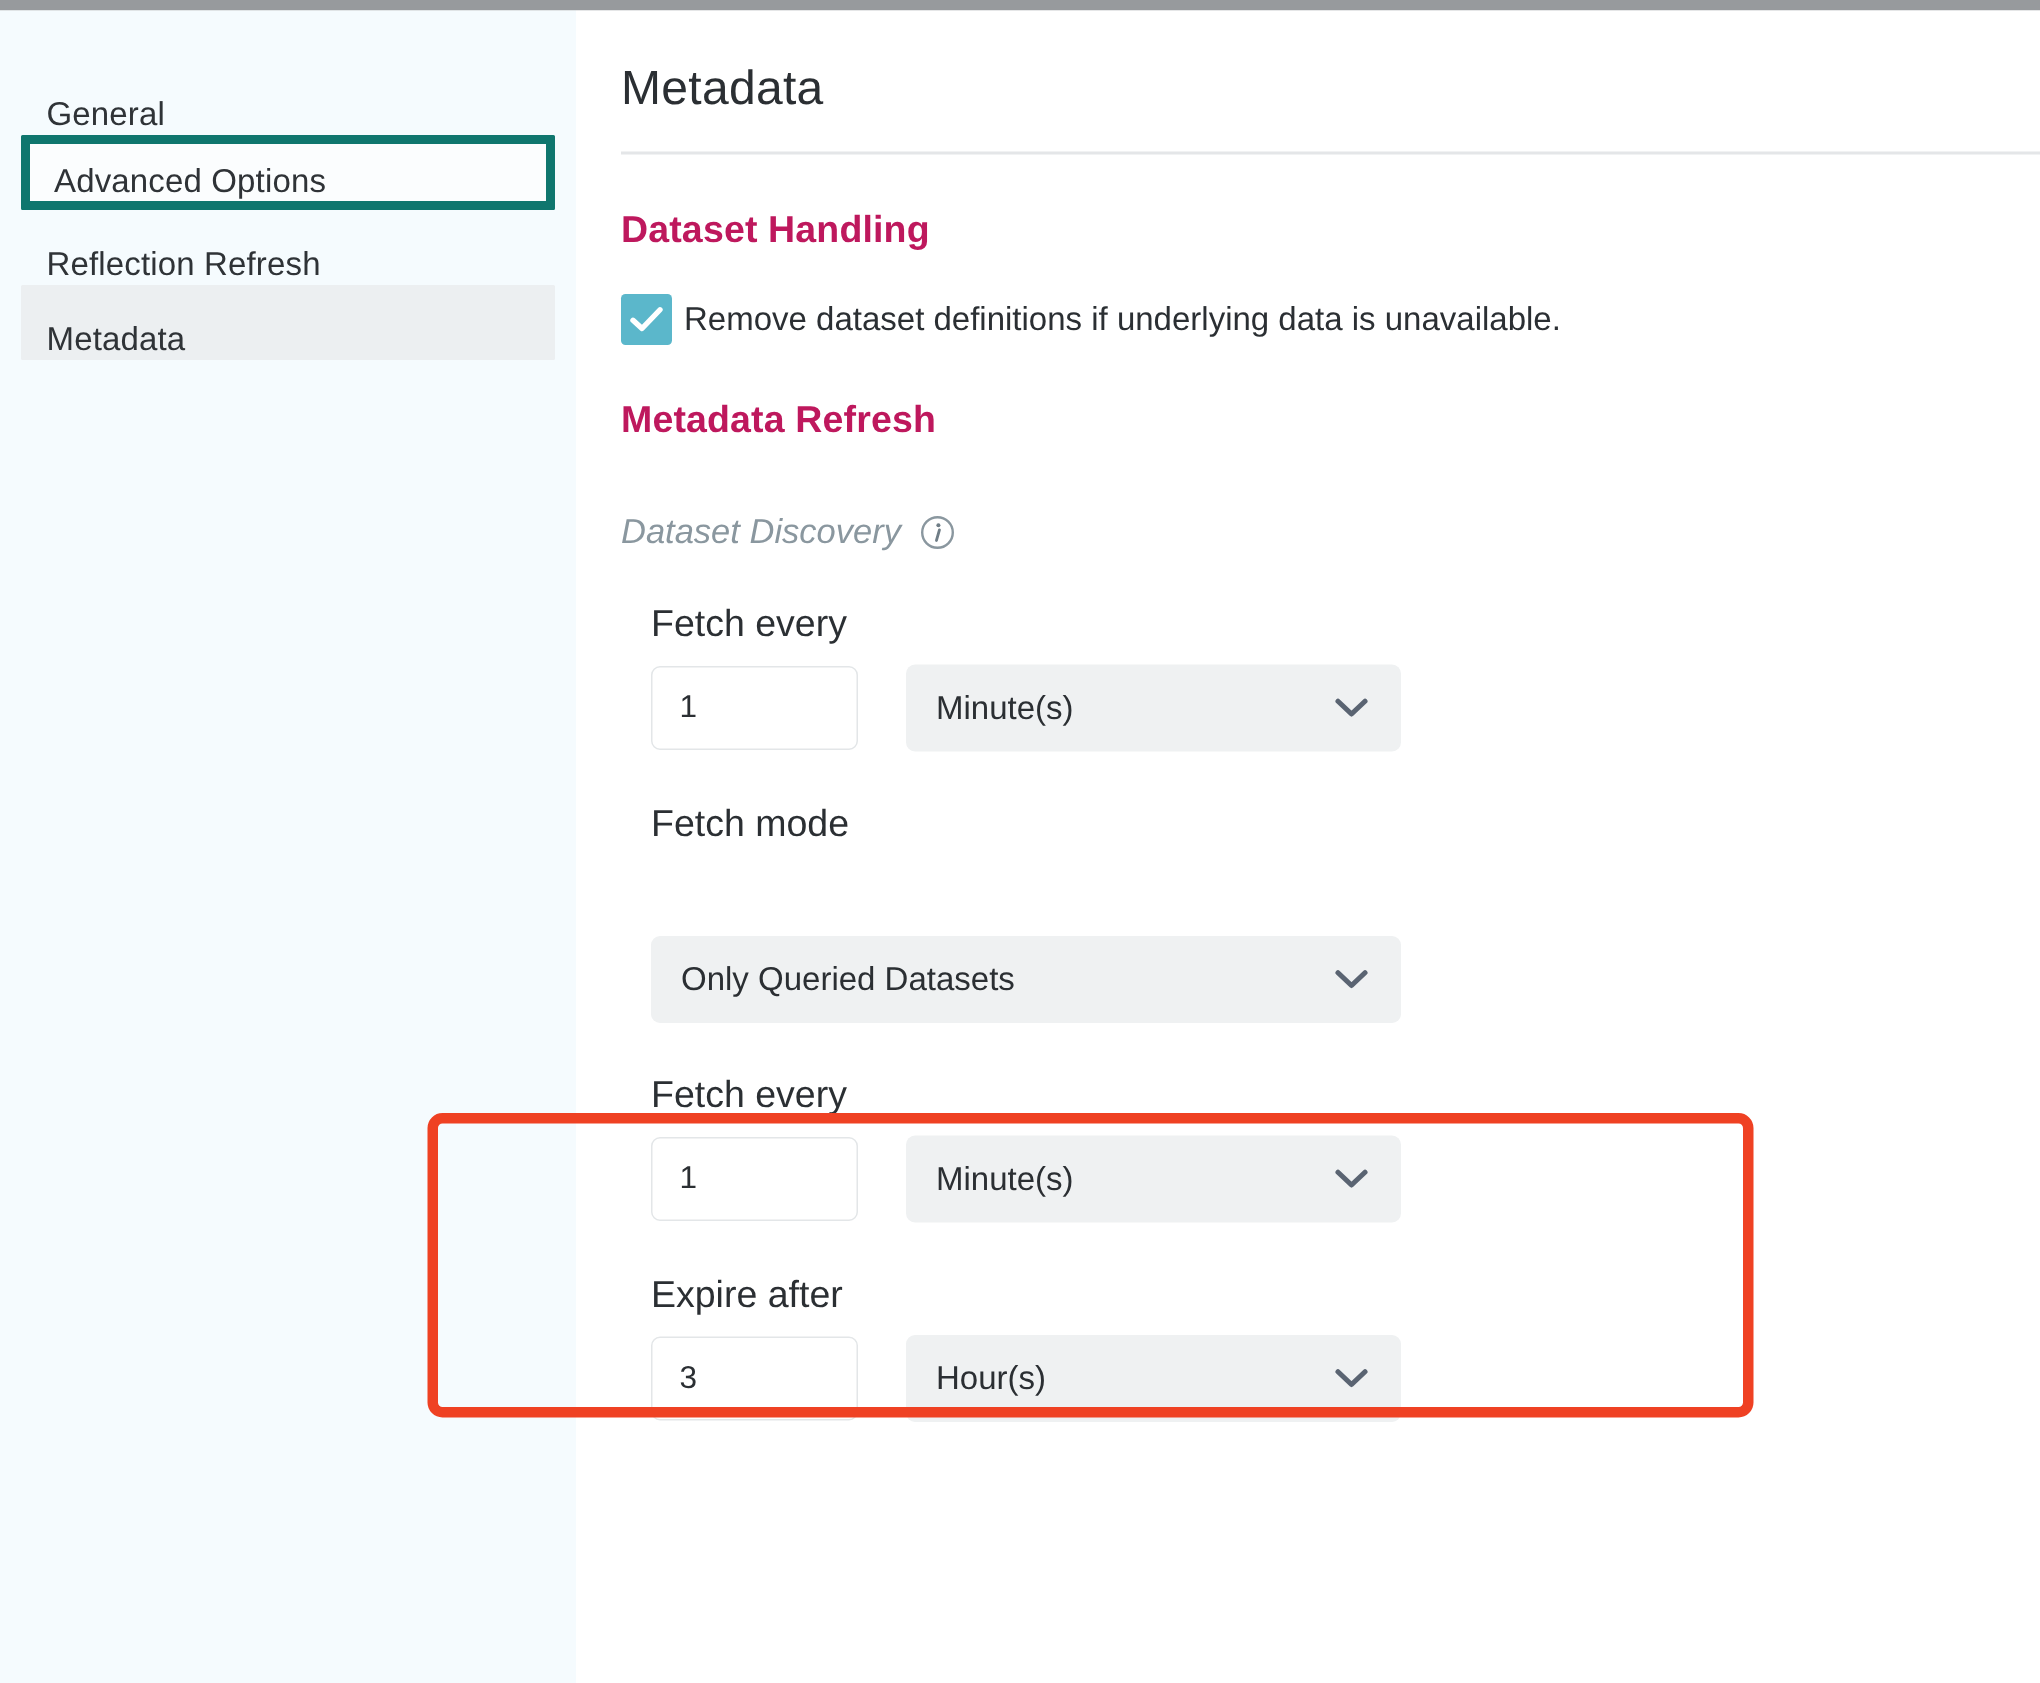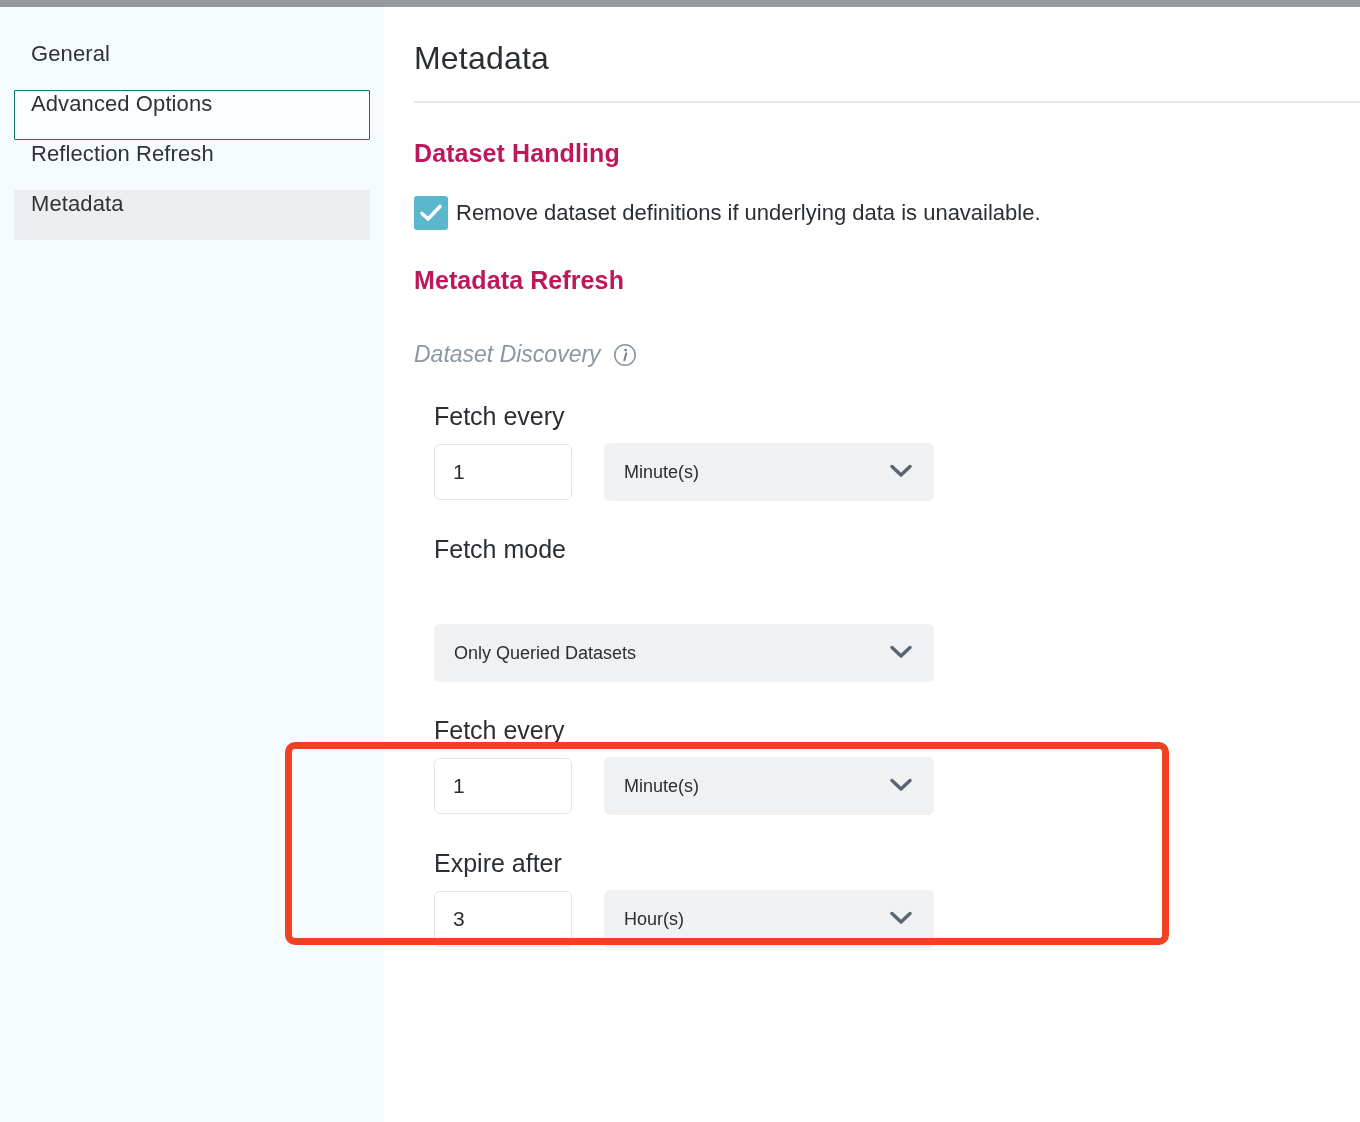--- a/index.html
+++ b/index.html
@@ -37,32 +37,32 @@
   .sidebar {
     width: 384px;
     flex: 0 0 384px;
     background: #f5fbfe;
     padding-top: 33px;
   }
   .nav-item {
     height: 50px;
     margin: 0 14px;
     display: flex;
-    align-items: flex-start;
+    align-items: flex-end;
     padding-left: 16px;
     font-size: 22px;
     color: #2f3337;
     letter-spacing: 0.1px;
     border: 1px solid transparent;
     border-radius: 1px;
     cursor: pointer;
   }
   .nav-item.hover {
     background: #fbfdfe;
-    border: 1px solid #0f766e;
+    border: 6px solid #0f766e;
   }
   .nav-item.active {
     background: #eceff1;
     border: 1px solid #eceff1;
   }
 
   
   .main {
     flex: 1 1 auto;
     background: #ffffff;
@@ -152,21 +152,21 @@
     outline: none;
   }
   .select-box {
     width: 330px; height: 58px;
     background: #eff1f2;
     border-radius: 6px;
     display: flex;
     align-items: center;
     justify-content: space-between;
     padding: 0 22px 0 20px;
-    font-size: 18px;
+    font-size: 22px;
     color: #2b2f33;
     cursor: pointer;
     user-select: none;
   }
   .select-box.wide { width: 500px; margin-top: 48px; }
   .chev { flex: 0 0 22px; }
 
   
   .annotation {
     position: absolute;

